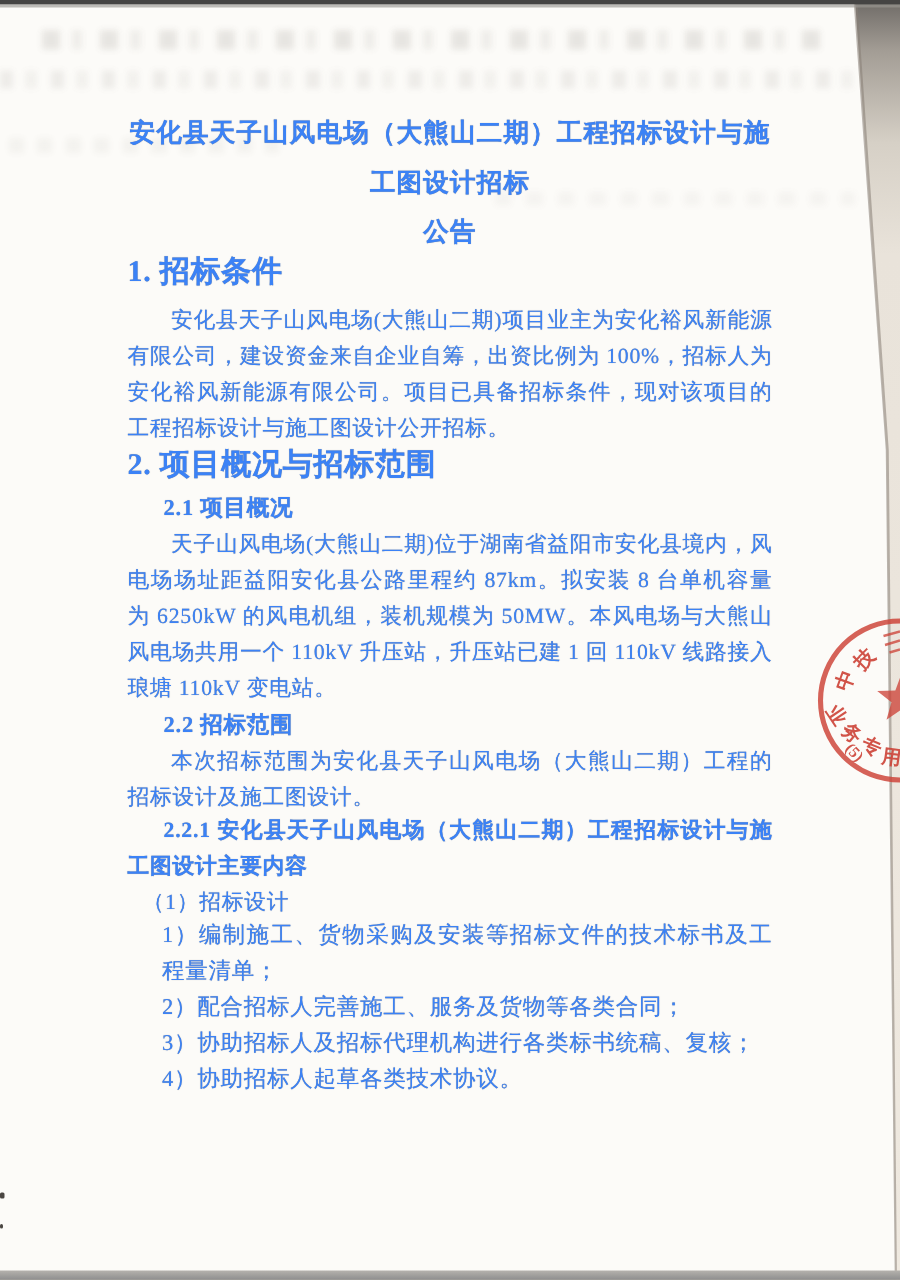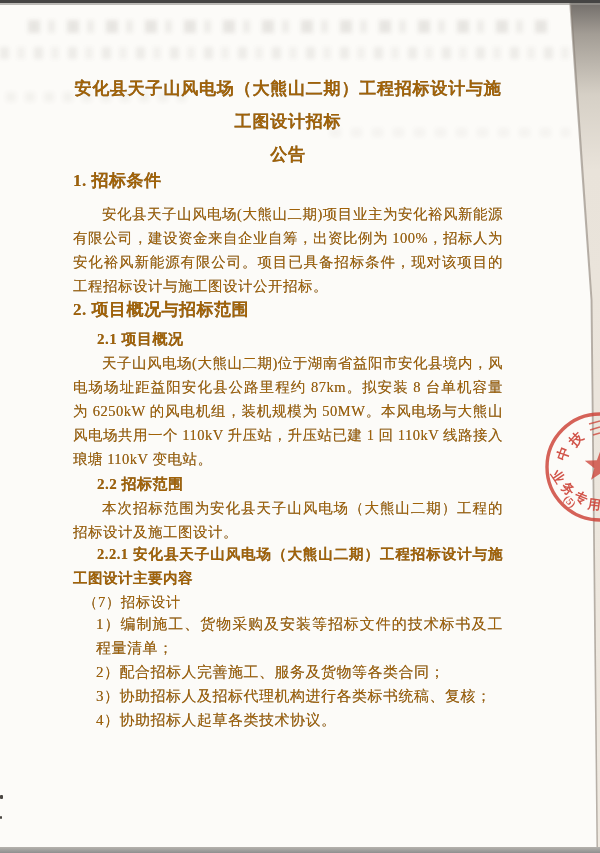--- a/index.html
+++ b/index.html
@@ -29,26 +29,26 @@
     background:repeating-linear-gradient(90deg,rgba(124,117,108,.20) 0 12px,transparent 12px 20px,rgba(124,117,108,.13) 20px 27px,transparent 27px 39px);}
   .bleed.b2{left:0px;top:47px;width:598px;height:12px;opacity:.7;
     background:repeating-linear-gradient(90deg,rgba(124,117,108,.16) 0 9px,transparent 9px 17px,rgba(124,117,108,.11) 17px 25px,transparent 25px 34px);}
   .bleed.b3{left:6px;top:92px;width:180px;height:10px;opacity:.45;
     background:repeating-linear-gradient(90deg,rgba(124,117,108,.15) 0 10px,transparent 10px 19px);}
   .bleed.b4{left:330px;top:128px;width:240px;height:9px;opacity:.4;
     background:repeating-linear-gradient(90deg,rgba(124,117,108,.14) 0 11px,transparent 11px 21px);}
   .speck{position:absolute;background:#4a4642;border-radius:1px;}
   
   .doc{
-    position:absolute;left:73px;top:72px;width:430px;
-    color:#a16207;letter-spacing:.5px;
+    position:absolute;left:85px;top:72px;width:430px;
+    color:#3b82f6;letter-spacing:.5px;
     text-shadow:0 0 .5px rgba(45,42,40,.55);
   }
   .title{font-size:17px;font-weight:bold;line-height:33px;text-align:center;margin-bottom:-2px;letter-spacing:.8px;}
-  .h2{font-size:17px;font-weight:bold;line-height:24px;}
+  .h2{font-size:20px;font-weight:bold;line-height:24px;}
   .h2.after-title{margin-bottom:9px;}
   .h2.mid{margin-bottom:5px;}
   .h3{font-size:15px;font-weight:bold;line-height:24px;margin-left:24px;}
   .h3.tight{margin-top:1px;}
   .p{font-size:14.5px;line-height:24px;text-align:justify;text-indent:29px;}
   .pbold{font-size:14.5px;font-weight:bold;line-height:24px;text-align:justify;text-indent:24px;margin-top:-2px;}
   .psub{font-size:14.5px;line-height:24px;margin-left:10px;}
   .psub.adj{margin-top:-1px;}
   .li{font-size:15px;line-height:24px;margin-left:23px;text-align:justify;}
   .li.first{margin-top:-2px;}
@@ -81,21 +81,21 @@
     </div>
 
     <div class="h2 after-title">1. 招标条件</div>
     <div class="p">安化县天子山风电场(大熊山二期)项目业主为安化裕风新能源有限公司，建设资金来自企业自筹，出资比例为 100%，招标人为安化裕风新能源有限公司。项目已具备招标条件，现对该项目的工程招标设计与施工图设计公开招标。</div>
     <div class="h2 mid">2. 项目概况与招标范围</div>
     <div class="h3">2.1 项目概况</div>
     <div class="p">天子山风电场(大熊山二期)位于湖南省益阳市安化县境内，风电场场址距益阳安化县公路里程约 87km。拟安装 8 台单机容量为 6250kW 的风电机组，装机规模为 50MW。本风电场与大熊山风电场共用一个 110kV 升压站，升压站已建 1 回 110kV 线路接入琅塘 110kV 变电站。</div>
     <div class="h3 tight">2.2 招标范围</div>
     <div class="p">本次招标范围为安化县天子山风电场（大熊山二期）工程的招标设计及施工图设计。</div>
     <div class="pbold">2.2.1 安化县天子山风电场（大熊山二期）工程招标设计与施工图设计主要内容</div>
-    <div class="psub">（7）招标设计</div>
+    <div class="psub">（1）招标设计</div>
     <div class="li first">1）编制施工、货物采购及安装等招标文件的技术标书及工程量清单；</div>
     <div class="li">2）配合招标人完善施工、服务及货物等各类合同；</div>
     <div class="li">3）协助招标人及招标代理机构进行各类标书统稿、复核；</div>
     <div class="li">4）协助招标人起草各类技术协议。</div>
 
   </div>
 
   <svg class="stamp" viewBox="536 396 64 145" xmlns="http://www.w3.org/2000/svg">
     <circle cx="600" cy="467" r="53" fill="none" stroke="#cd4237" stroke-width="3.4" opacity=".92"></circle>
 

